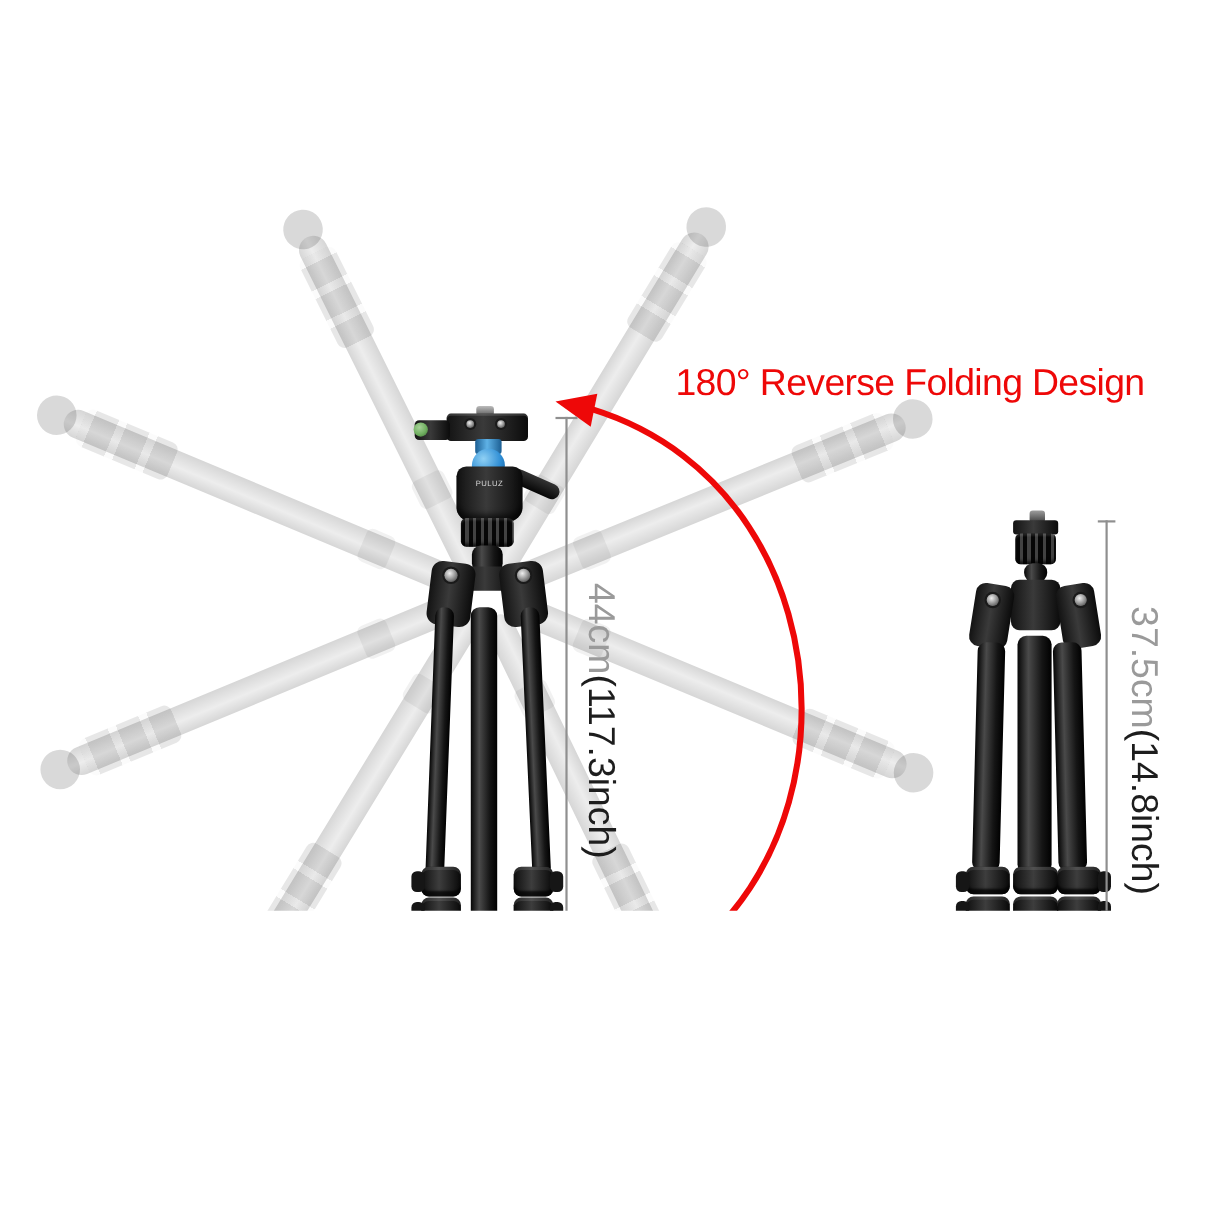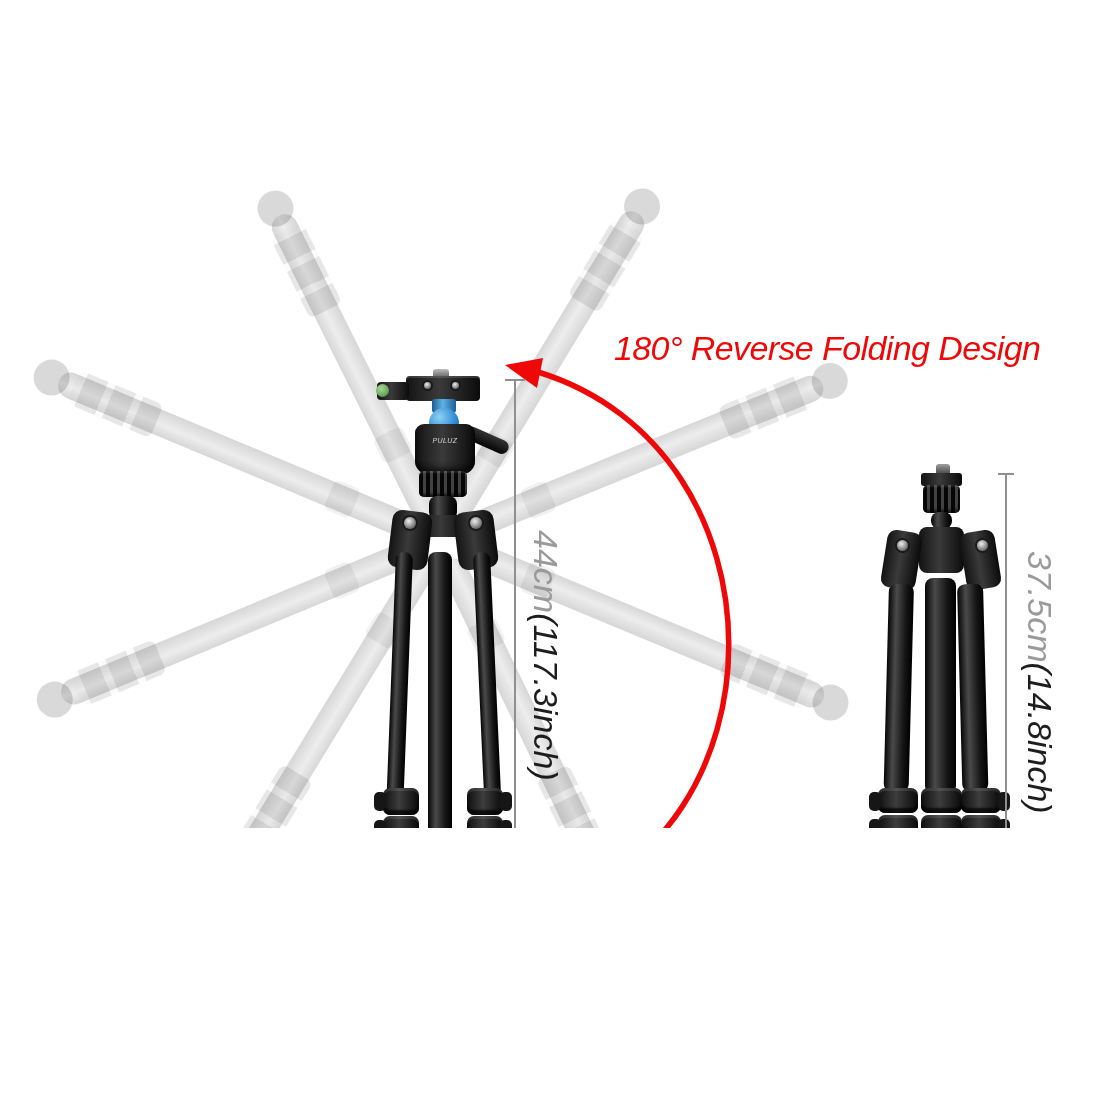--- a/index.html
+++ b/index.html
@@ -3,21 +3,21 @@
 <meta charset="utf-8">
 <style>
   :root{
     --accent-red:#ee0808; --ball-blue:#2f8ed5; --knob-green:#6faf5f;
     --tripod-black:#141414; --ghost-gray:rgba(0,0,0,0.13);
     --dim-line-gray:#8f8f8f; --metric-text-gray:#9a9a9a; --imperial-text-dark:#1d1d1d;
     --background:#ffffff;
   }
   html,body{margin:0;padding:0;}
   body{font-family:"Liberation Sans",sans-serif;background:#fff;}
-  .scene{position:relative;width:1100px;height:828px;background:var(--background);overflow:hidden;font-style:italic;}
+  .scene{position:relative;width:1100px;height:828px;background:var(--background);overflow:hidden;}
 
   
   .ghost-layer{position:absolute;inset:0;z-index:1;}
   .ghost{position:absolute;left:440px;top:527px;height:26px;transform-origin:0 13px;}
   .g-tube{position:absolute;left:22px;right:10px;top:0;height:26px;border-radius:13px;
     background:linear-gradient(180deg,rgba(0,0,0,0.16),rgba(0,0,0,0.07) 45%,rgba(0,0,0,0.16));}
   .g-collar{position:absolute;left:92px;top:-3px;width:28px;height:32px;border-radius:6px;background:rgba(0,0,0,0.055);}
   .g-locks{position:absolute;right:26px;top:-5px;width:90px;height:36px;border-radius:7px;
     background:repeating-linear-gradient(90deg,rgba(0,0,0,0.095) 0 22px,rgba(0,0,0,0.015) 22px 30px);}
   .g-ball{position:absolute;right:-16px;top:-5px;width:36px;height:36px;border-radius:50%;background:rgba(0,0,0,0.15);}

